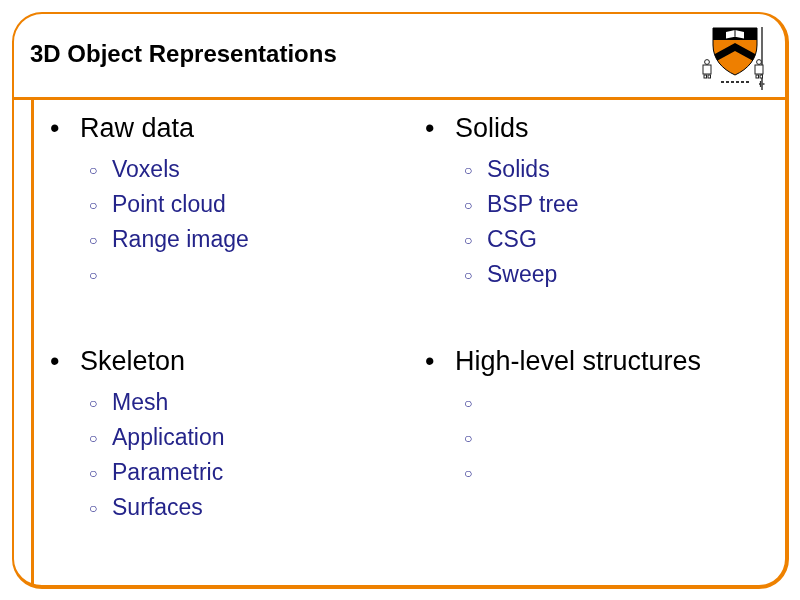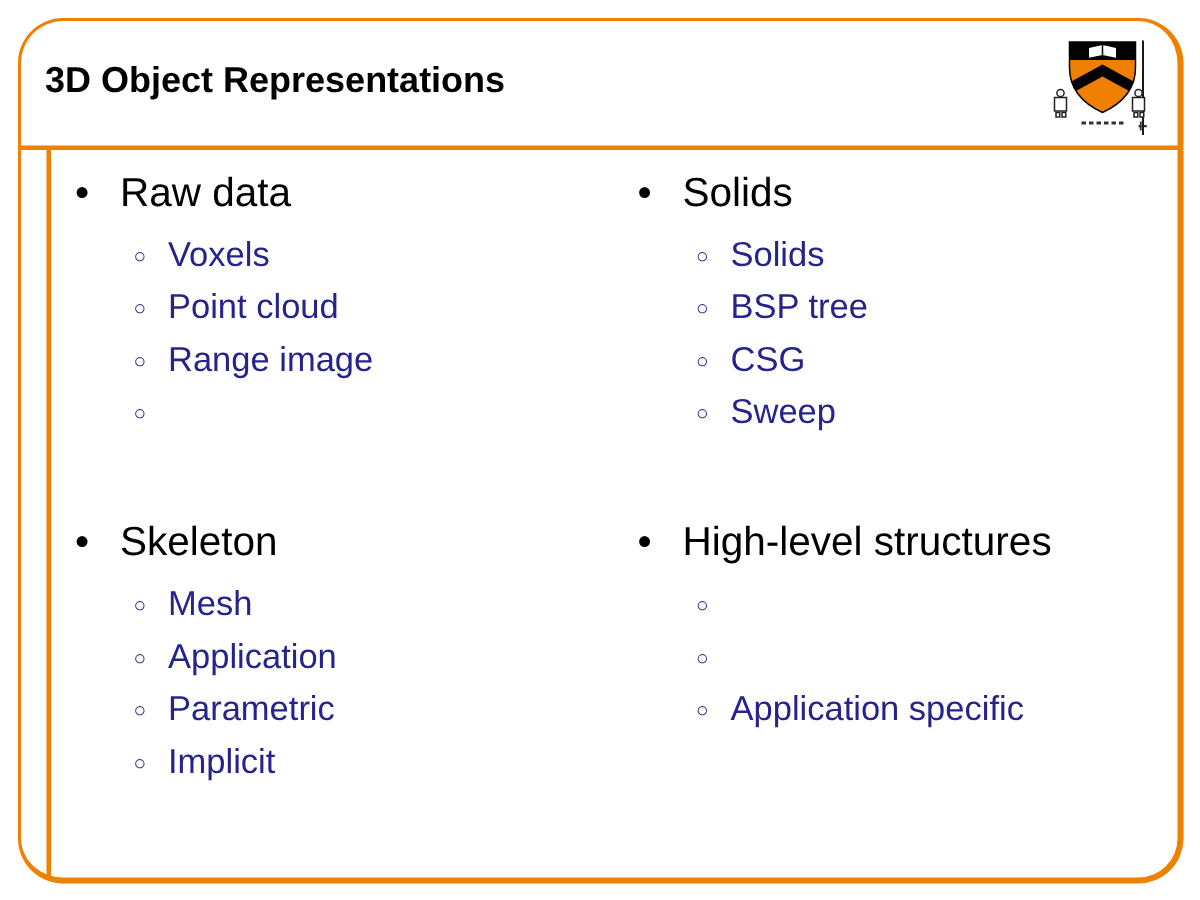--- a/index.html
+++ b/index.html
@@ -184,35 +184,34 @@
     <div class="sub">
         <span class="b2">○</span>
         <span>Application</span>
       </div>
     <div class="sub">
         <span class="b2">○</span>
         <span>Parametric</span>
       </div>
     <div class="sub">
         <span class="b2">○</span>
-        <span>Implicit</span>
+        <span>Surfaces</span>
       </div>
   </div>
 </div>
 
 <div class="section" style="left:425px; top:341px;">
   <div class="hdr">
     <span class="b1">•</span>
     <span>High-level structures</span>
   </div>
   <div class="subs">
     <div class="sub">
         <span class="b2">○</span>
       </div>
     <div class="sub">
         <span class="b2">○</span>
       </div>
     <div class="sub">
         <span class="b2">○</span>
-        <span>Application specific</span>
       </div>
   </div>
 </div>
 
 </body></html>

